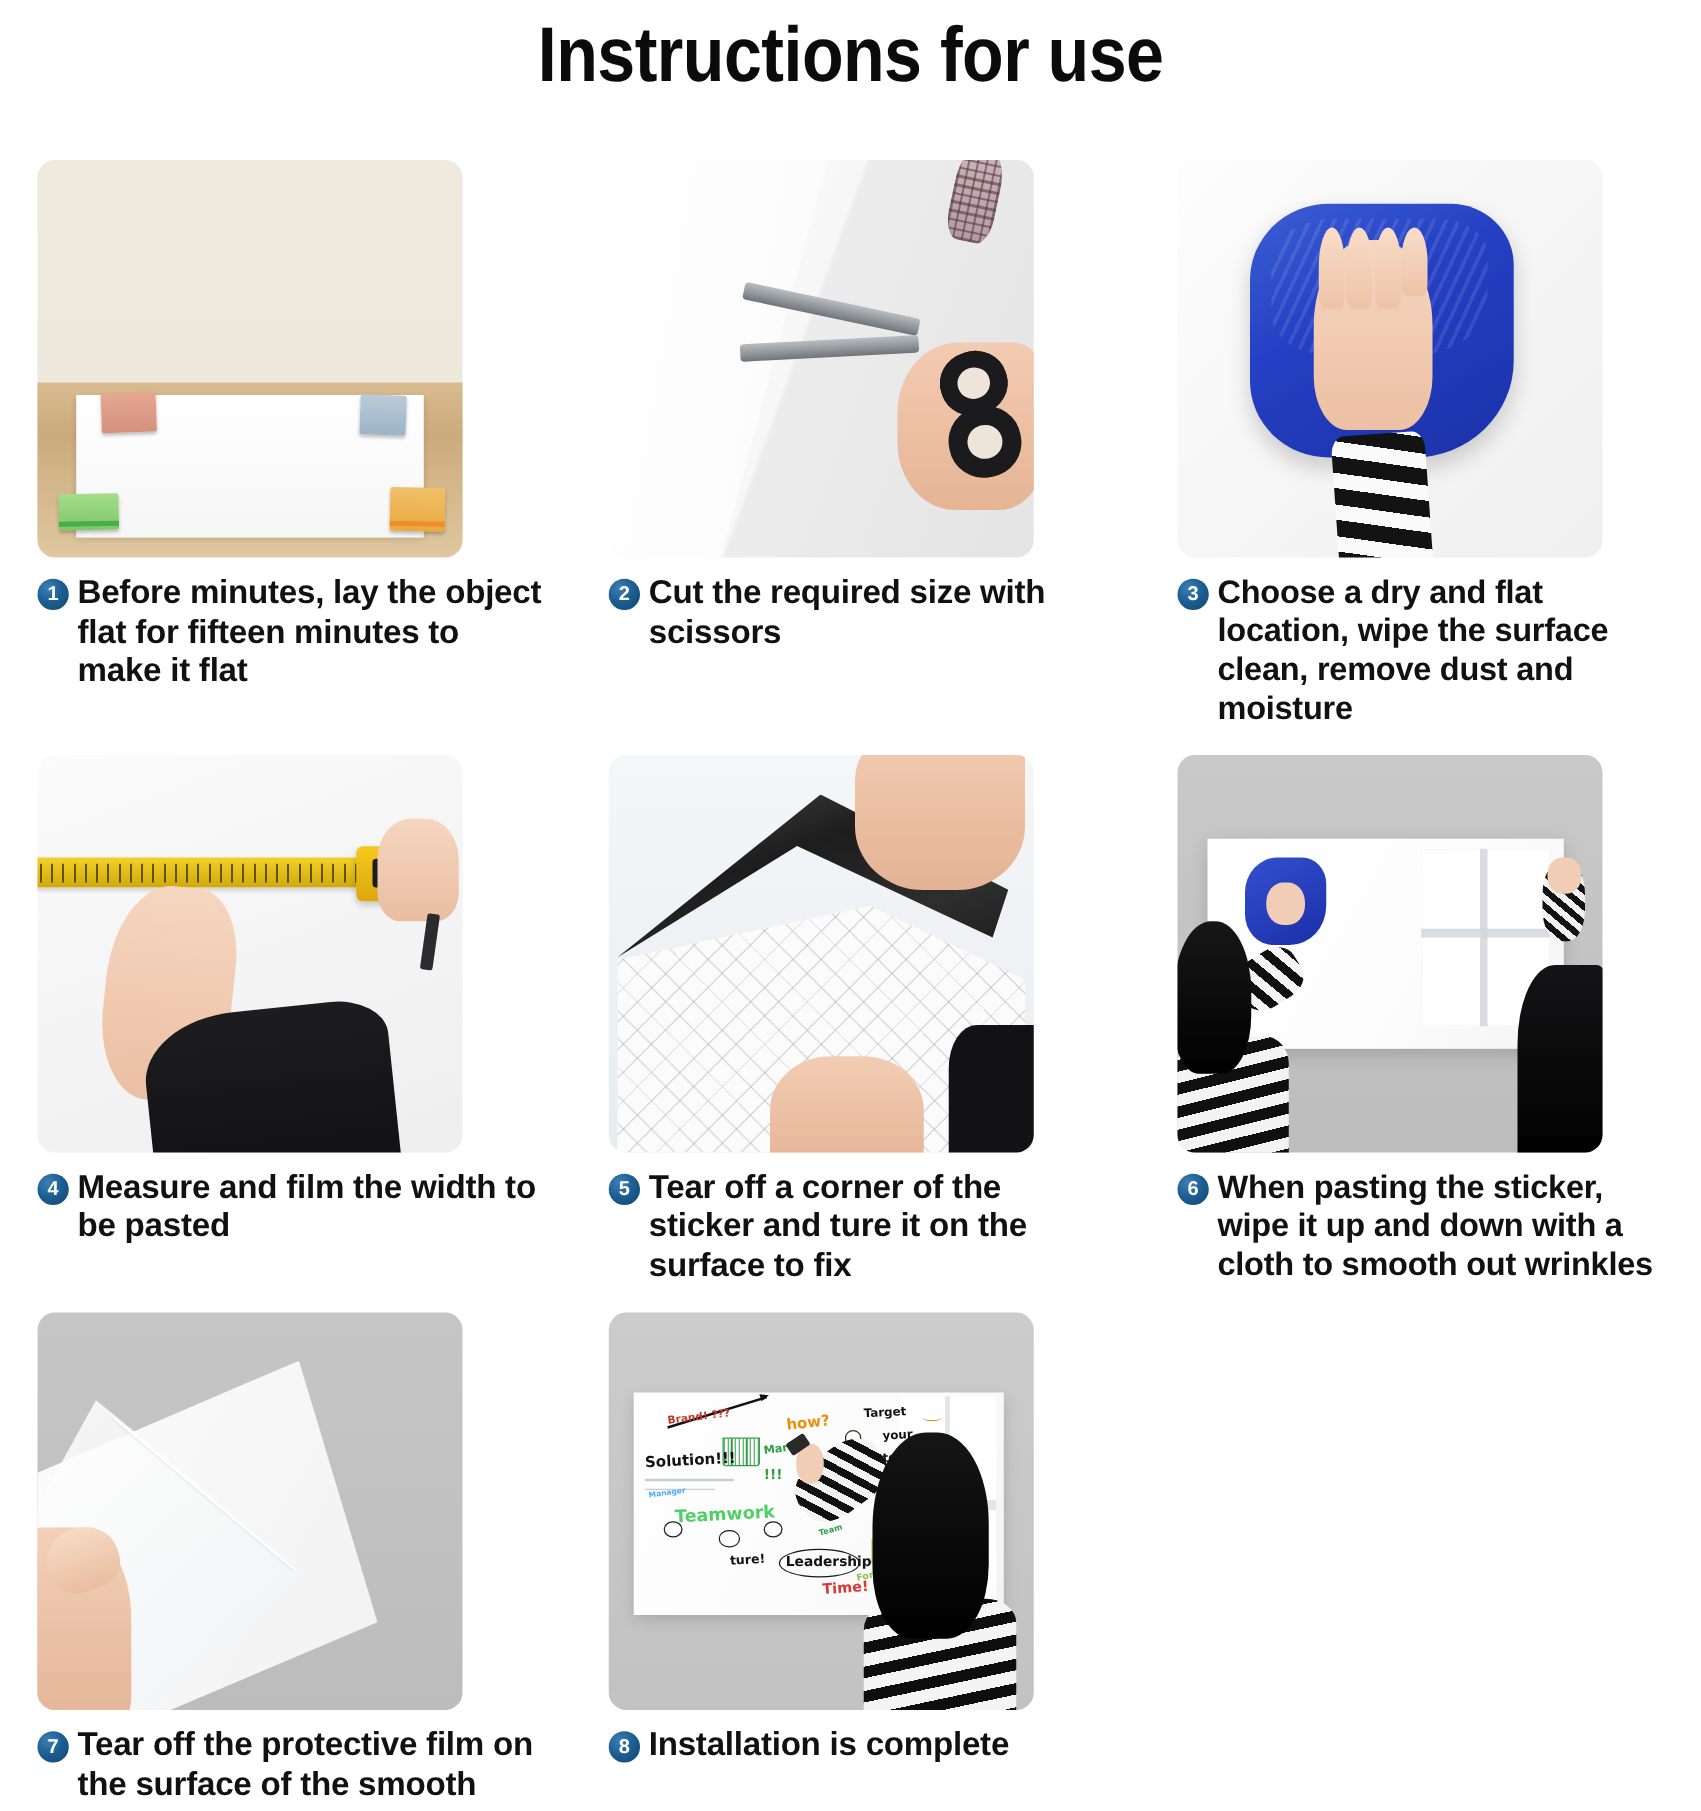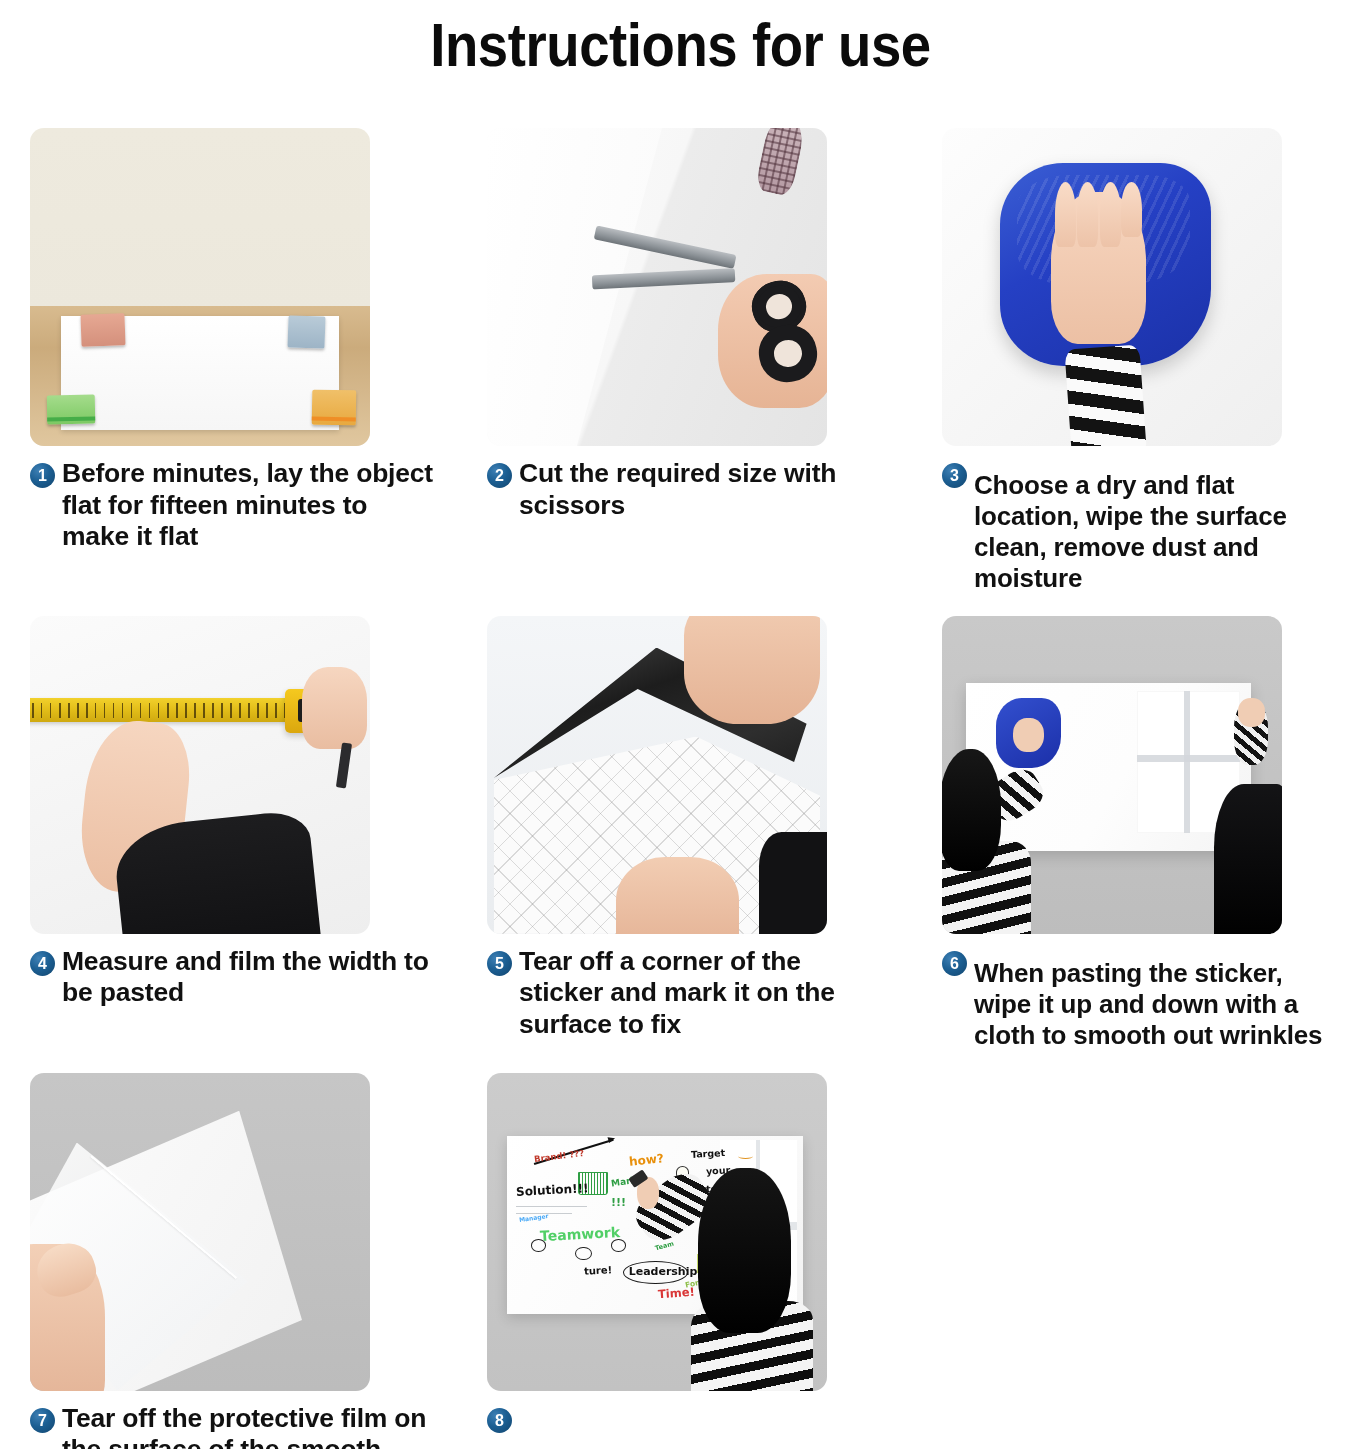--- a/index.html
+++ b/index.html
@@ -65,21 +65,21 @@
     box-shadow: 0 0 0 1px rgba(255,255,255,0.5);
   }
   .cap-text {
     font-size: 26.5px;
     font-weight: 700;
     line-height: 1.19;
     color: #111;
     letter-spacing: -0.2px;
     max-width: 410px;
   }
-  .cell.c3 .cap-text { max-width: 420px; font-size: 26px; margin-top: 12px; }
+  .cell.c3 .cap-text { max-width: 420px; font-size: 26px; }
 
   
   .p1 { background: linear-gradient(#eeeade 0%, #ece8dc 58%, #e8e3d4 58%); }
   .p1 .desk {
     position: absolute; left: -6%; right: -6%; bottom: 0; top: 56%;
     background: linear-gradient(#d8bb8f 0%, #cbab7c 30%, #e0c79f 100%);
   }
   .p1 .sheet {
     position: absolute; left: 9%; right: 9%; top: 59%; bottom: 5%;
     background: linear-gradient(#ffffff, #f6f6f6);
@@ -515,21 +515,21 @@
     <div class="cell c2">
       <div class="photo p5">
         <div class="backing"></div>
         <div class="black"></div>
         <div class="hand-top"></div>
         <div class="hand-bot"></div>
         <div class="dark-edge"></div>
       </div>
       <div class="caption">
         <span class="badge">5</span>
-        <span class="cap-text">Tear off a corner of the sticker and mark it on the surface to fix</span>
+        <span class="cap-text">Tear off a corner of the sticker and ture it on the surface to fix</span>
       </div>
     </div>
 
     <div class="cell c3">
       <div class="photo p6">
         <div class="board">
           <div class="winref"></div>
         </div>
         <div class="girl">
           <div class="body"></div>
@@ -600,19 +600,20 @@
         <div class="woman">
           <div class="w-body"></div>
           <div class="w-arm"></div>
           <div class="w-hand"></div>
           <div class="marker"></div>
           <div class="w-hair"></div>
         </div>
       </div>
       <div class="caption">
         <span class="badge">8</span>
+        <span class="cap-text">Installation is complete</span>
       </div>
     </div>
 
     <div class="cell c3"></div>
 
   </div>
 </div>
 
 </body></html>

